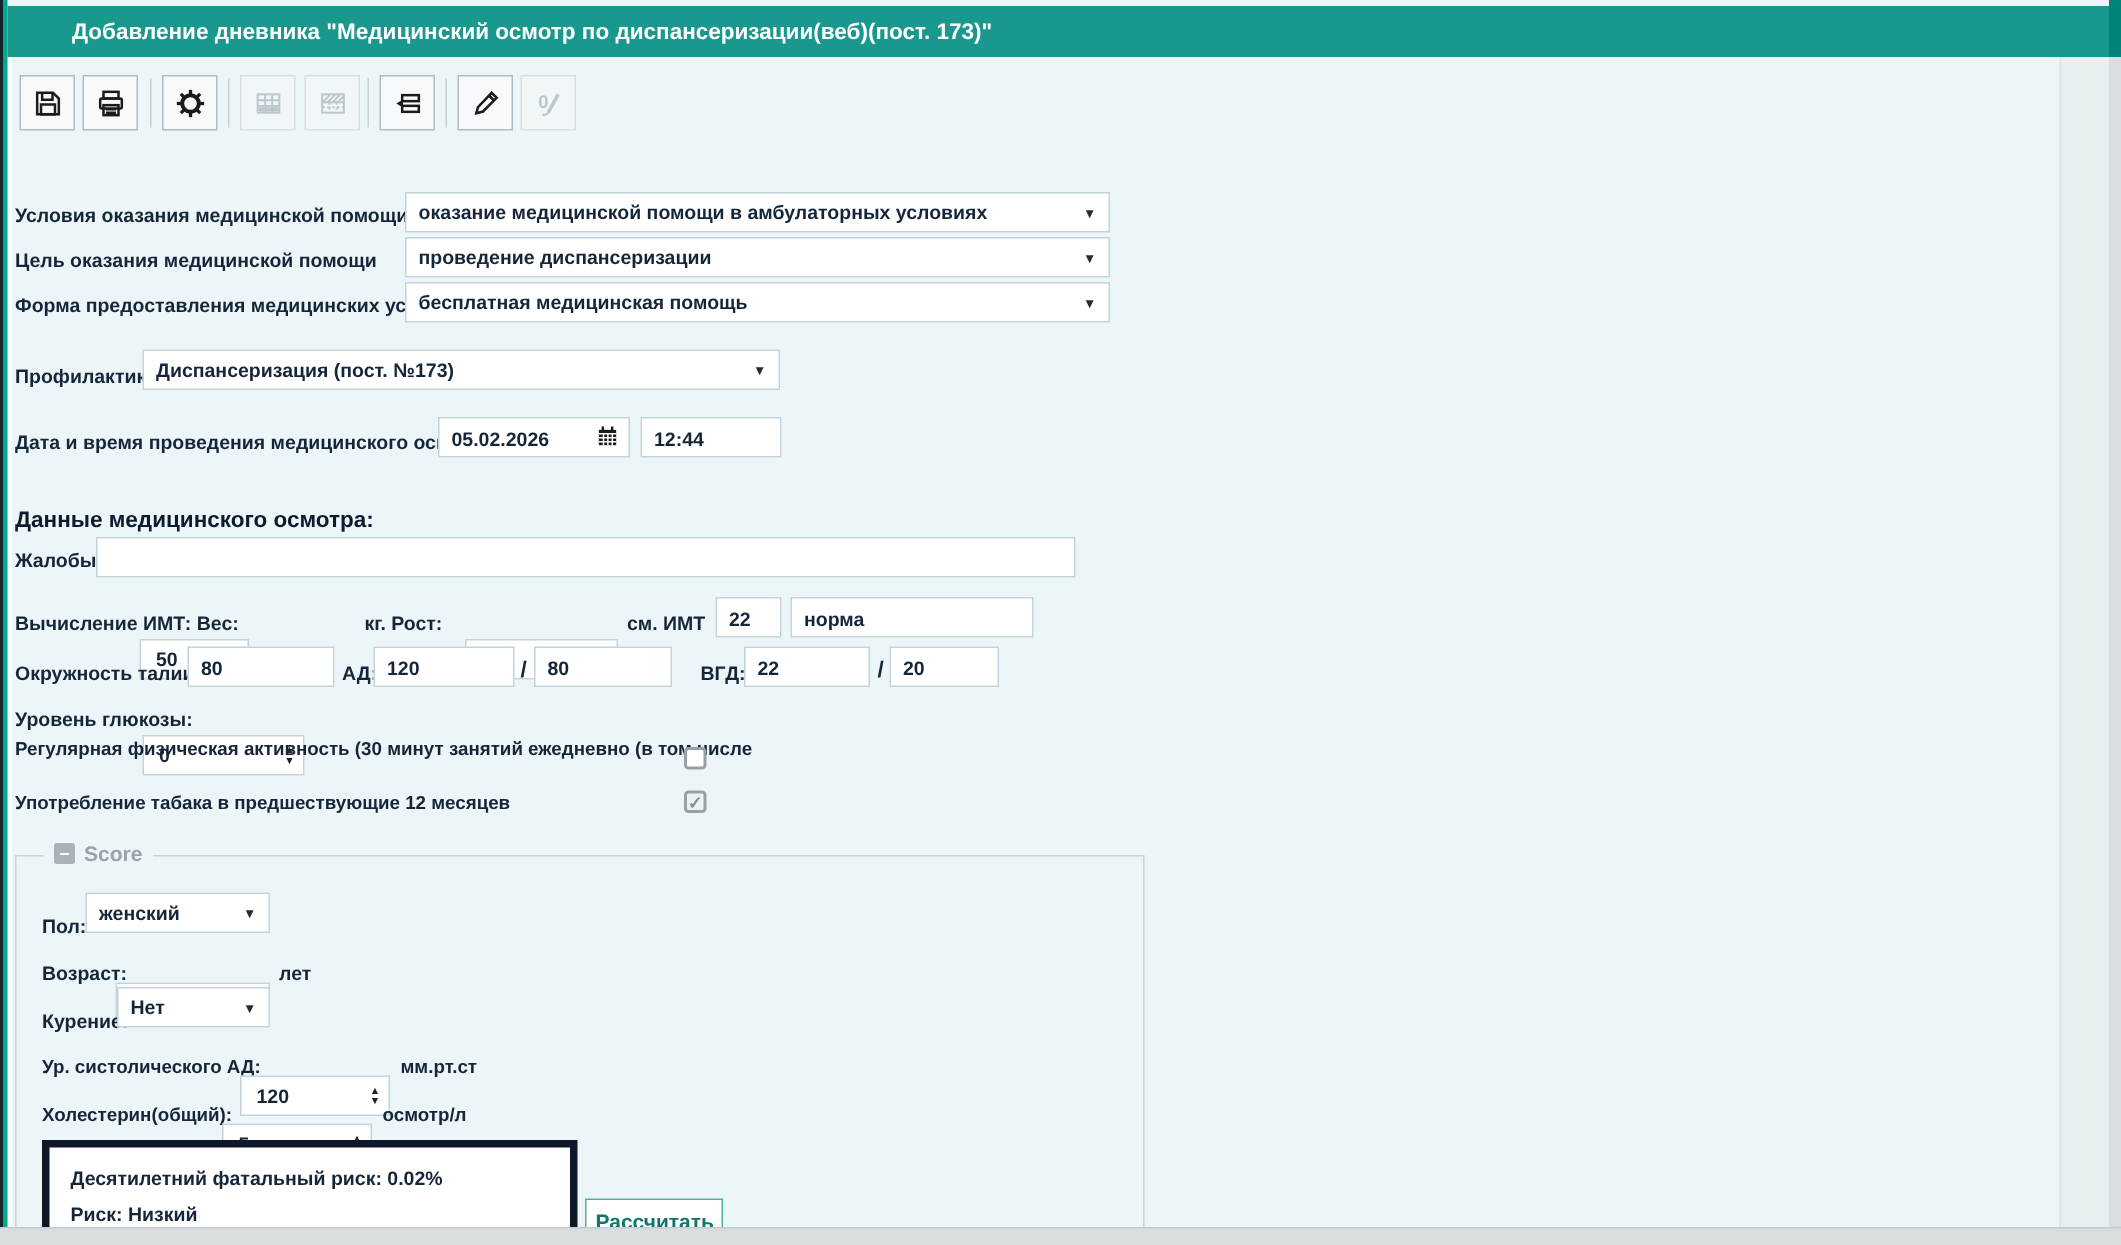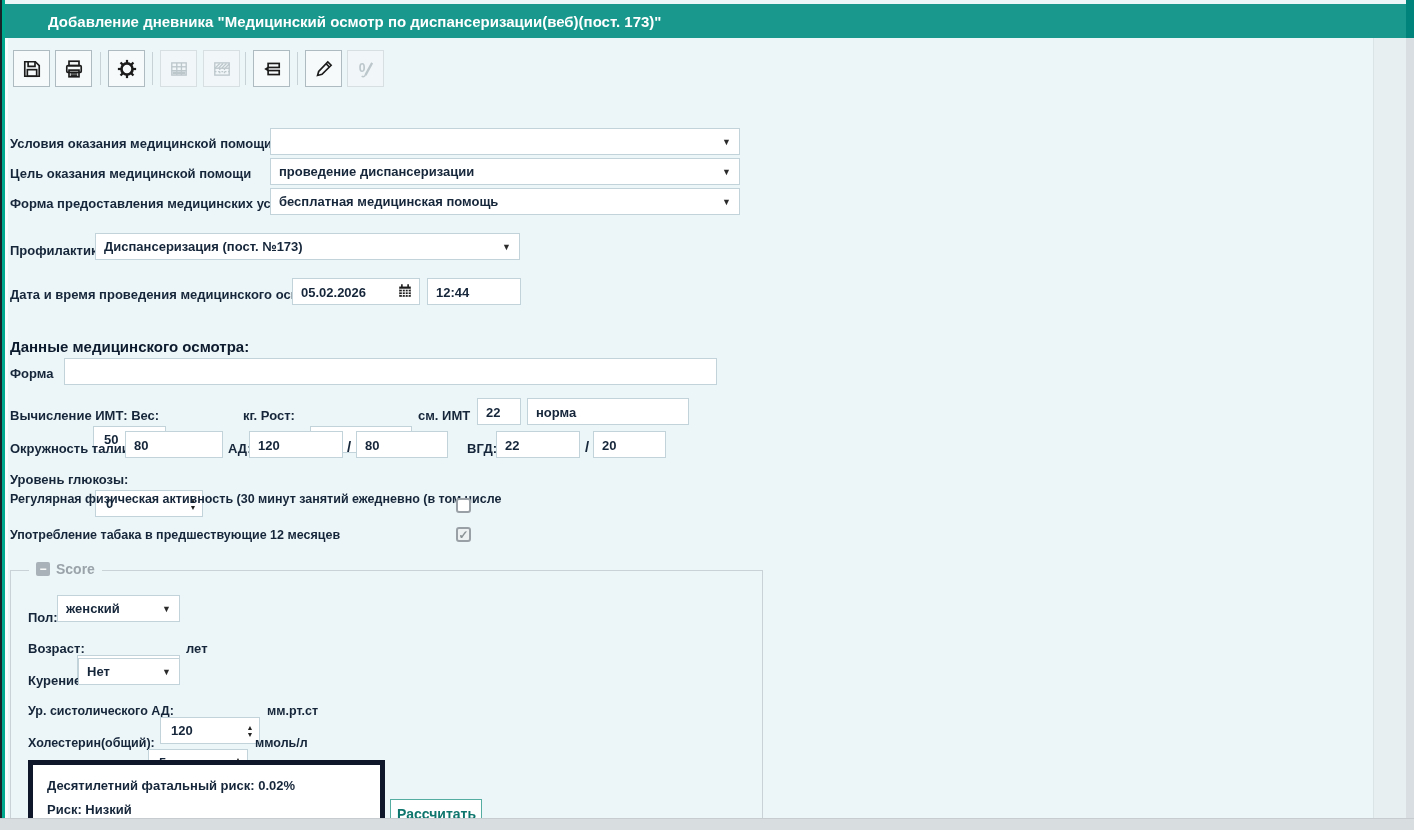--- a/index.html
+++ b/index.html
@@ -132,20 +132,21 @@
     <div class="tbtn dis" style="left:347px">
       <svg width="20" height="20" viewBox="0 0 18 18">
         <text x="2.5" y="12" font-size="11" font-weight="bold" fill="currentColor" font-family="Liberation Sans, sans-serif">0</text>
         <path d="M8.5 14.5 L14.5 3.5" stroke="currentColor" stroke-width="2" fill="none"></path>
         <path d="M8.5 14.5 q-1.6 2.2 -3.4 1" stroke="currentColor" stroke-width="1.4" fill="none"></path>
       </svg>
     </div>
 
     <span class="lbl" style="left:10px; top:136px">Условия оказания медицинской помощи</span>
     <div class="sel" style="left:270px; top:128px; width:470px">
+      <span>оказание медицинской помощи в амбулаторных условиях</span>
       <span class="arrow">▼</span>
     </div>
     <span class="lbl" style="left:10px; top:166px">Цель оказания медицинской помощи</span>
     <div class="sel" style="left:270px; top:158px; width:470px">
       <span>проведение диспансеризации</span>
       <span class="arrow">▼</span>
     </div>
     <span class="lbl" style="left:10px; top:196px">Форма предоставления медицинских услуг</span>
     <div class="sel" style="left:270px; top:188px; width:470px">
       <span>бесплатная медицинская помощь</span>
@@ -171,21 +172,21 @@
             <line x1="2.5" y1="13" x2="15.5" y2="13" stroke="#fff" stroke-width="1.1"></line>
           <line x1="6" y1="7" x2="6" y2="15.5" stroke="#fff" stroke-width="1.1"></line>
             <line x1="9.3" y1="7" x2="9.3" y2="15.5" stroke="#fff" stroke-width="1.1"></line>
             <line x1="12.6" y1="7" x2="12.6" y2="15.5" stroke="#fff" stroke-width="1.1"></line>
         </svg>
       </span>
     </div>
     <input class="inp" style="left: 427px; top: 278px; width: 94px;" value="12:44">
 
     <span class="hdr" style="left:10px; top:338px">Данные медицинского осмотра:</span>
-    <span class="lbl" style="left:10px; top:366px">Форма</span>
+    <span class="lbl" style="left:10px; top:366px">Жалобы</span>
     <input class="inp" style="left: 64px; top: 358px; width: 653px;" value="">
 
     <span class="lbl" style="left:10px; top:408px">Вычисление ИМТ: Вес:</span>
     <div class="spin" style="left:93px; top:398px; width:73px">
       <input value="50" style="">
       <span class="spins">
           <span>▲</span>
           <span>▼</span>
         </span>
     </div>
@@ -264,21 +265,21 @@
     </div>
     <span class="lbl sm" style="left:267px; top:704px">мм.рт.ст</span>
     <span class="lbl sm" style="left:28px; top:736px">Холестерин(общий):</span>
     <div class="spin" style="left:148px; top:721px; width:100px">
       <input value="5" style="">
       <span class="spins">
           <span>▲</span>
           <span>▼</span>
         </span>
     </div>
-    <span class="lbl sm" style="left:255px; top:736px">ммоль/л</span>
+    <span class="lbl sm" style="left:255px; top:736px">осмотр/л</span>
 
     <div class="riskbox">
       <div>Десятилетний фатальный риск: 0.02%</div>
       <div>Риск: Низкий</div>
     </div>
     <button class="calcbtn">Рассчитать</button>
 
     <div class="edge-dark"></div>
     <div class="edge-teal"></div>
     <div class="edge-white"></div>

